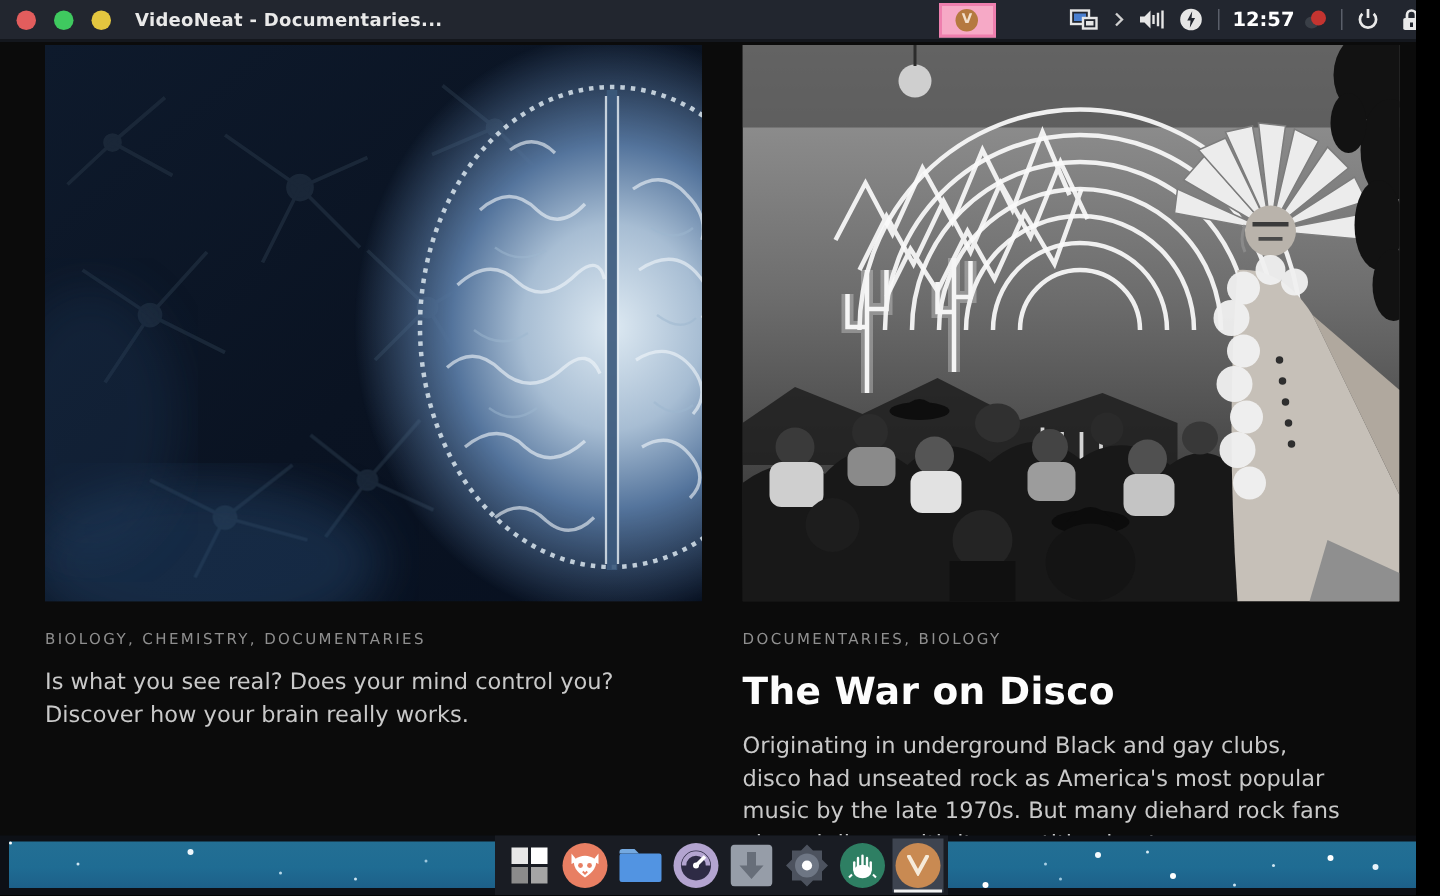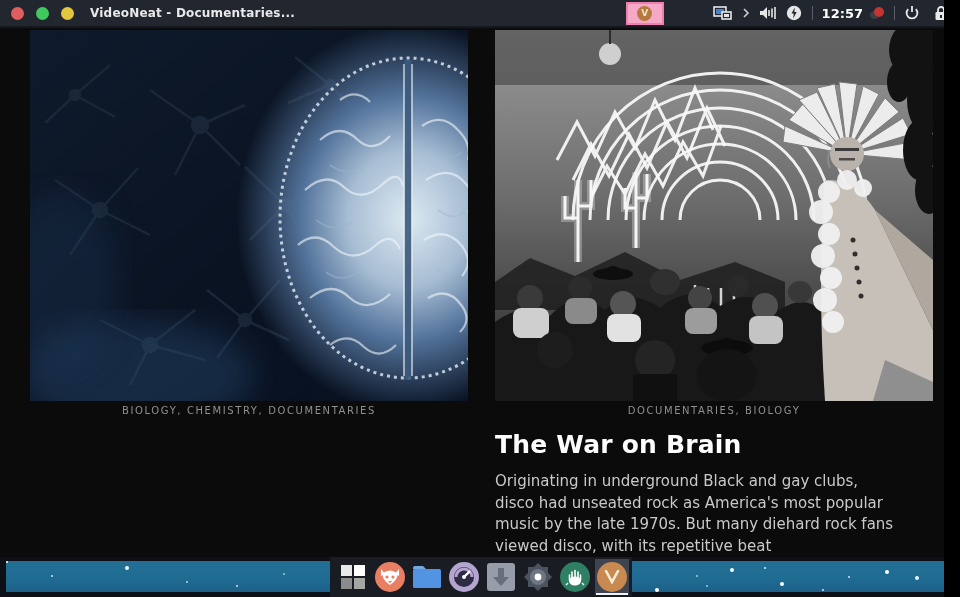--- a/index.html
+++ b/index.html
@@ -23,21 +23,21 @@
   .notif { position:relative; width:14px; height:12px; margin-left:7px; }
   .notif .base { position:absolute; left:0; bottom:0; width:9px; height:8px; border-radius:50%; background:#3a3f47; }
   .notif .dot { position:absolute; right:0; top:0; width:10px; height:10px; border-radius:50%; background:#c43430; }
 
   
   .page { position:absolute; top:28px; left:0; width:960px; height:569px; background:#0b0b0b; }
   .card { position:absolute; top:2px; width:438px; }
   .card.left { left:30px; }
   .card.right { left:495px; }
   .card-img { width:438px; height:371px; display:block; }
-  .card-cats { margin-top:4px; font-size:10px; font-weight:500; letter-spacing:1.6px; color:#8f8f8f;text-align:center; }
+  .card-cats { margin-top:20px; font-size:10px; font-weight:500; letter-spacing:1.6px; color:#8f8f8f; }
   .card-title { margin-top:14px; font-size:25px; font-weight:700; color:#fdfdfd; letter-spacing:.2px; }
   .card-desc { margin-top:12px; font-size:15px; line-height:21.5px; color:#c9c9c9; width:404px; }
 
   
   .bottombar { position:absolute; left:0; bottom:0; width:960px; height:40px; background:#0d1016; z-index:40; }
   .wallpaper { position:absolute; left:6px; right:8px; top:4px; height:31px;
     background:linear-gradient(180deg,#236f94 0%,#1f6c93 55%,#1d6089 100%); }
   .stars, .stars2 { position:absolute; width:2px; height:2px; background:#fff; border-radius:50%;
     box-shadow: 120px 6px 0 1px #eef6fb, 330px 18px 0 0 #cfe6f2, 508px 20px 0 1px #ffffff,
       488px 28px 0 0 #bcd9ea, 725px 8px 0 1px #f4fafd, 758px 6px 0 0 #d8ecf6, 690px 14px 0 0 #a9cfe3,
@@ -205,20 +205,21 @@
             <path d="M300 135 q16 12 34 2"></path>
               <path d="M286 190 q18 14 36 2"></path>
             <path d="M296 242 q16 12 32 0"></path>
               <path d="M404 122 q16 10 28 0"></path>
             <path d="M408 180 q16 12 26 2"></path>
               <path d="M406 238 q14 12 26 2"></path>
           </g>
         </g>
       </svg>
       <div class="card-cats">BIOLOGY, CHEMISTRY, DOCUMENTARIES</div>
+      <div class="card-desc">Is what you see real? Does your mind control you? Discover how your brain really works.</div>
     </div>
 
     <div class="card right">
       <svg class="card-img" viewBox="0 0 438 371" preserveAspectRatio="none">
         <defs>
           <linearGradient id="dbg" x1="0" y1="0" x2="0" y2="1">
             <stop offset="0" stop-color="#9a9a9a"></stop>
               <stop offset=".45" stop-color="#6d6d6d"></stop>
               <stop offset="1" stop-color="#262626"></stop>
           </linearGradient>
@@ -337,21 +338,21 @@
             <ellipse cx="420" cy="20" rx="26" ry="30"></ellipse>
               <ellipse cx="432" cy="70" rx="20" ry="34"></ellipse>
             <ellipse cx="424" cy="120" rx="16" ry="30"></ellipse>
               <ellipse cx="434" cy="160" rx="14" ry="24"></ellipse>
             <ellipse cx="404" cy="52" rx="12" ry="20"></ellipse>
           </g>
         </g>
         <rect width="438" height="371" fill="none"></rect>
       </svg>
       <div class="card-cats">DOCUMENTARIES, BIOLOGY</div>
-      <div class="card-title">The War on Brain</div>
+      <div class="card-title">The War on Disco</div>
       <div class="card-desc">Originating in underground Black and gay clubs, disco had unseated rock as America's most popular music by the late 1970s. But many diehard rock fans viewed disco, with its repetitive beat</div>
     </div>
   </div>
 
   <div class="bottombar">
     <div class="wallpaper">
       <i class="stars"></i>
     </div>
 
     <div class="dock">

